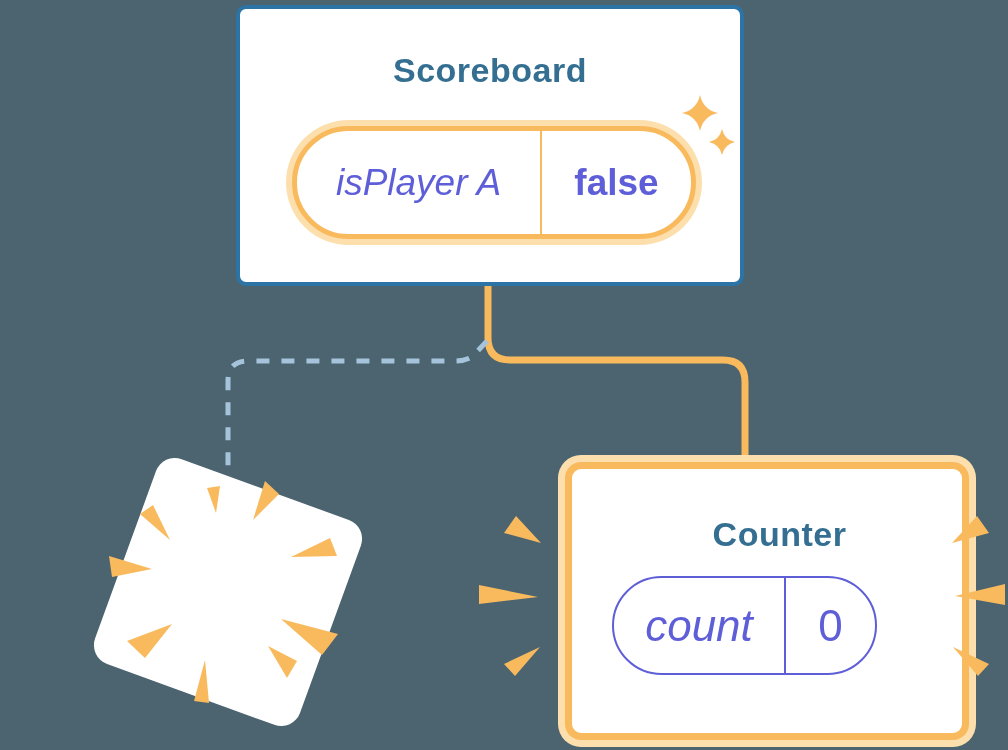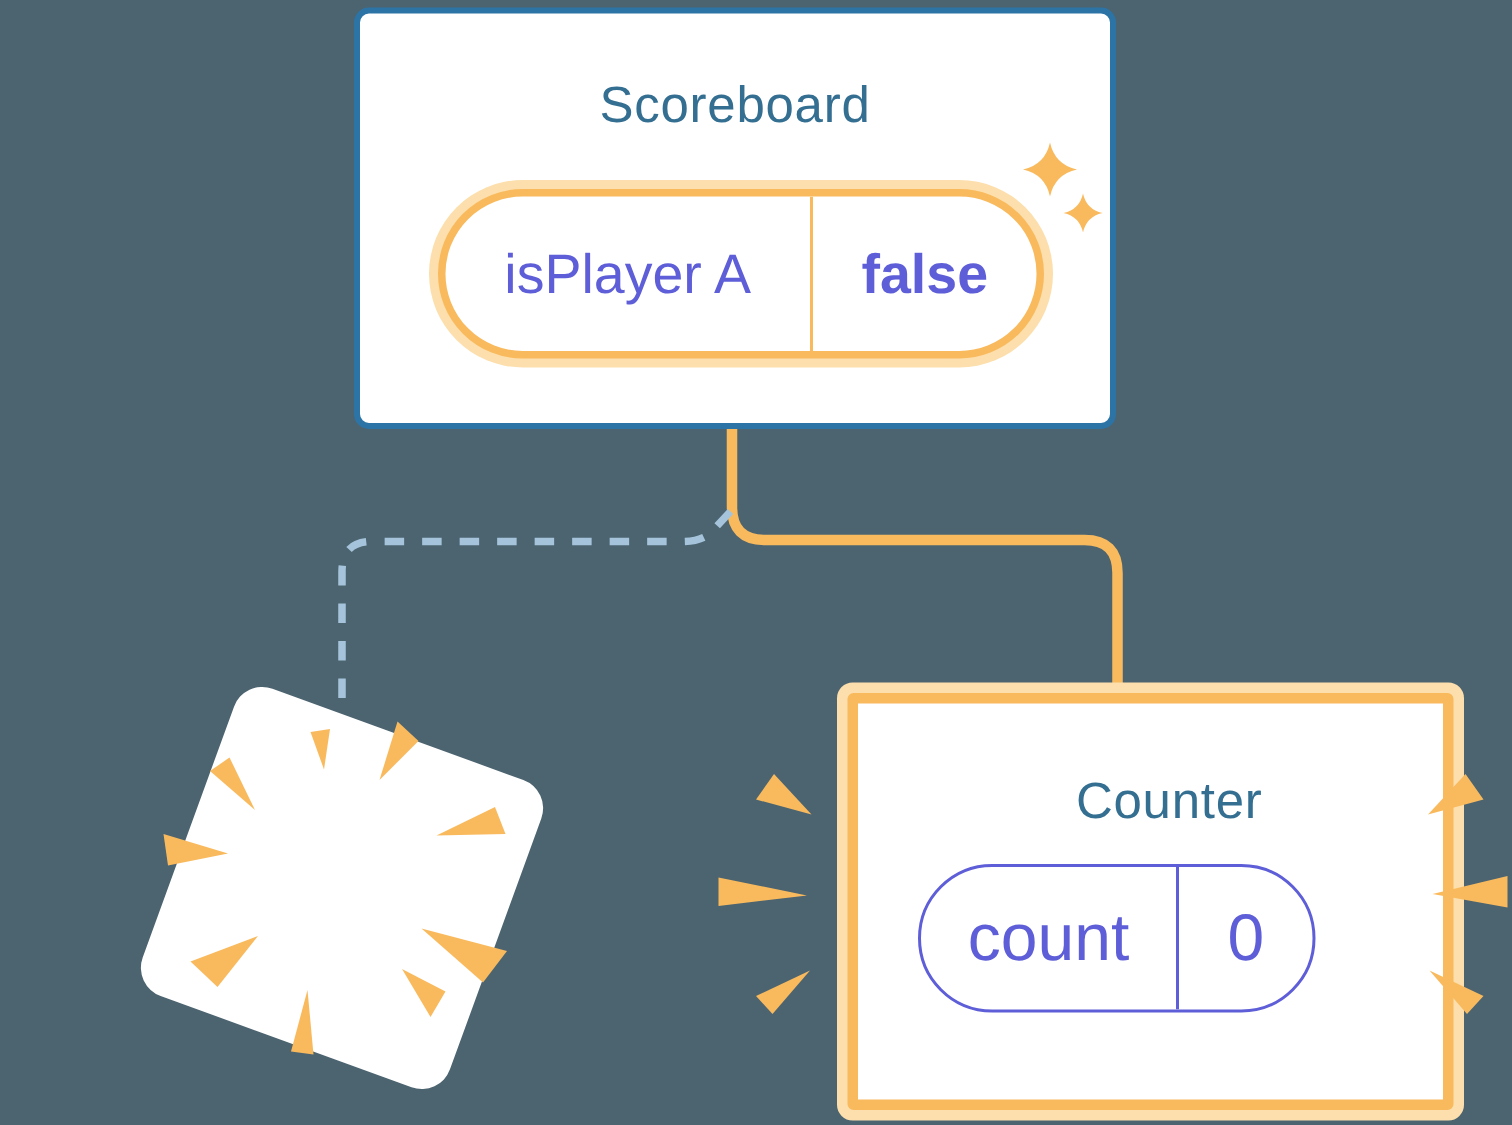--- a/index.html
+++ b/index.html
@@ -7,31 +7,31 @@
     --orange:#F9BA5E; --orange-glow:#FCDFAC; --purple:#5E5ED8; --dash-blue:#A5C3DA;
   }
   html,body{margin:0;padding:0;}
   body{font-family:"Liberation Sans", sans-serif; background:var(--bg);}
   .canvas{position:relative;width:1008px;height:750px;background:var(--bg);overflow:hidden;}
   svg.layer{position:absolute;left:0;top:0;pointer-events:none;}
   .lines-layer{z-index:1;}
   .decor-layer{z-index:3;}
   .component-card{position:absolute;background:var(--card-white);z-index:2;box-sizing:border-box;}
   .scoreboard-card{left:236px;top:5px;width:508px;height:281px;border:4px solid var(--blue-border);border-radius:10px;}
-  .counter-card{left:565px;top:462px;width:404px;height:278px;border:7px solid var(--orange);border-radius:4px;box-shadow:0 0 0 7px var(--orange-glow);padding-left:25px;}
-  .card-title{text-align:center;color:var(--title-blue);font-weight:400;font-size:34px;letter-spacing:0.5px;}
+  .counter-card{left:565px;top:462px;width:404px;height:278px;border:7px solid var(--orange);border-radius:16px;box-shadow:0 0 0 7px var(--orange-glow);padding-left:25px;}
+  .card-title{text-align:center;color:var(--title-blue);font-weight:700;font-size:34px;letter-spacing:0.5px;}
   .scoreboard-card .card-title{margin-top:42px;}
   .counter-card .card-title{margin-top:46px;}
   .state-pill{position:absolute;display:flex;align-items:stretch;background:#fff;border-radius:999px;box-sizing:border-box;overflow:hidden;}
   .scoreboard-pill{left:52px;top:117px;width:404px;height:113px;border:5px solid var(--orange);box-shadow:0 0 0 6px var(--orange-glow);}
   .counter-pill{left:40px;top:107px;width:265px;height:99px;border:2px solid var(--purple);}
   .pill-cell{display:flex;align-items:center;justify-content:center;color:var(--purple);}
   .scoreboard-pill .pill-cell{font-size:37px;}
   .counter-pill .pill-cell{font-size:44px;}
-  .pill-label{flex:1 1 auto;}
+  .pill-label{flex:1 1 auto;font-style:italic;}
   .scoreboard-pill .pill-label{width:243px;flex:0 0 auto;}
   .counter-pill .pill-label{width:170px;flex:0 0 auto;}
   .pill-value{flex:1 1 auto;}
   .pill-value.bold{font-weight:700;}
   .pill-divider{width:2px;flex:0 0 auto;}
   .scoreboard-pill .pill-divider{background:var(--orange);}
   .counter-pill .pill-divider{background:var(--purple);}
   .destroyed-card{left:119px;top:483px;width:218px;height:218px;border-radius:20px;transform:rotate(20deg);}
 </style>
 </head>

